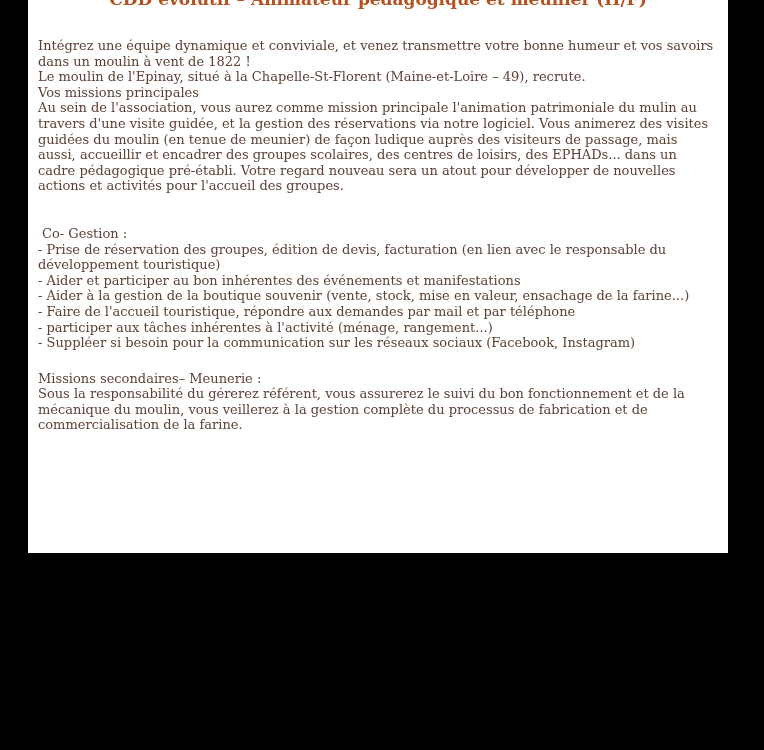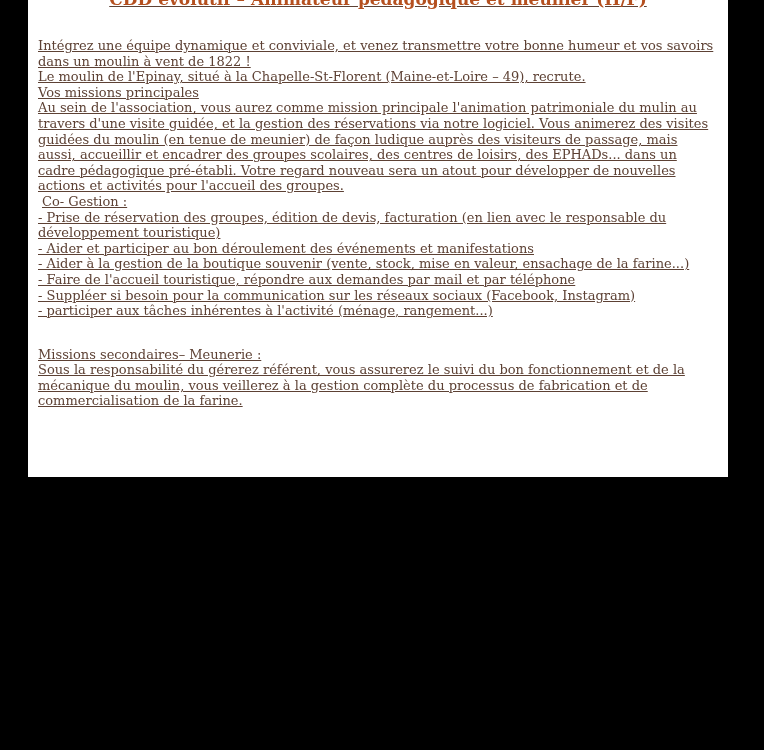--- a/index.html
+++ b/index.html
@@ -17,75 +17,74 @@
   .stage {
     position: absolute;
     inset: 0;
     background: #000000;
   }
   .page {
     position: absolute;
     left: 28px;
     top: 0;
     width: 700px;
-    height: 477px;
+    height: 553px;
     background: #ffffff;
     overflow: hidden;
     box-sizing: border-box;
     padding: 0 10px;
     color: #5d4134;
     font-size: 13px;
     line-height: 15.6px;
     font-weight: 500;
-    text-decoration: underline;
   }
   .job-title {
     margin: -11px 0 0 0;
     text-align: center;
     font-size: 17px;
     line-height: 20px;
     font-weight: bold;
     color: #b5501f;
     white-space: nowrap;
     overflow: visible;
   }
   p, .line {
     margin: 0;
     padding: 0;
   }
   .intro-first { margin-top: 29px; }
   .section-missions { }
-  .section-cogestion { }
+  .section-cogestion { margin-top: 32px; }
   .cogestion-heading { padding-left: 4px; }
-  .section-secondary { margin-top: 28px; }
+  .section-secondary { margin-top: 20px; }
 </style>
 </head>
 <body>
 
 <div class="stage">
   <div class="page">
 
     <h1 class="job-title">CDD évolutif – Animateur pédagogique et meunier (H/F)</h1>
 
     <p class="intro-first">Intégrez une équipe dynamique et conviviale, et venez transmettre votre bonne humeur et vos savoirs dans un moulin à vent de 1822 !</p>
     <p>Le moulin de l'Epinay, situé à la Chapelle-St-Florent (Maine-et-Loire – 49), recrute.</p>
 
     <div class="section-missions">
       <div class="line">Vos missions principales</div>
       <p>Au sein de l'association, vous aurez comme mission principale l'animation patrimoniale du mulin au travers d'une visite guidée, et la gestion des réservations via notre logiciel. Vous animerez des visites guidées du moulin (en tenue de meunier) de façon ludique auprès des visiteurs de passage, mais aussi, accueillir et encadrer des groupes scolaires, des centres de loisirs, des EPHADs... dans un cadre pédagogique pré-établi. Votre regard nouveau sera un atout pour développer de nouvelles actions et activités pour l'accueil des groupes.</p>
     </div>
 
     <div class="section-cogestion">
       <div class="line cogestion-heading">Co- Gestion :</div>
       <div class="line">- Prise de réservation des groupes, édition de devis, facturation (en lien avec le responsable du développement touristique)</div>
-      <div class="line">- Aider et participer au bon déroulement des événements et manifestations</div>
+      <div class="line">- Aider et participer au bon inhérentes des événements et manifestations</div>
       <div class="line">- Aider à la gestion de la boutique souvenir (vente, stock, mise en valeur, ensachage de la farine...)</div>
       <div class="line">- Faire de l'accueil touristique, répondre aux demandes par mail et par téléphone</div>
+      <div class="line">- participer aux tâches inhérentes à l'activité (ménage, rangement...)</div>
       <div class="line">- Suppléer si besoin pour la communication sur les réseaux sociaux (Facebook, Instagram)</div>
-      <div class="line">- participer aux tâches inhérentes à l'activité (ménage, rangement...)</div>
     </div>
 
     <div class="section-secondary">
       <div class="line">Missions secondaires– Meunerie :</div>
       <p>Sous la responsabilité du gérerez référent, vous assurerez le suivi du bon fonctionnement et de la mécanique du moulin, vous veillerez à la gestion complète du processus de fabrication et de commercialisation de la farine.</p>
     </div>
 
   </div>
 </div>
 

